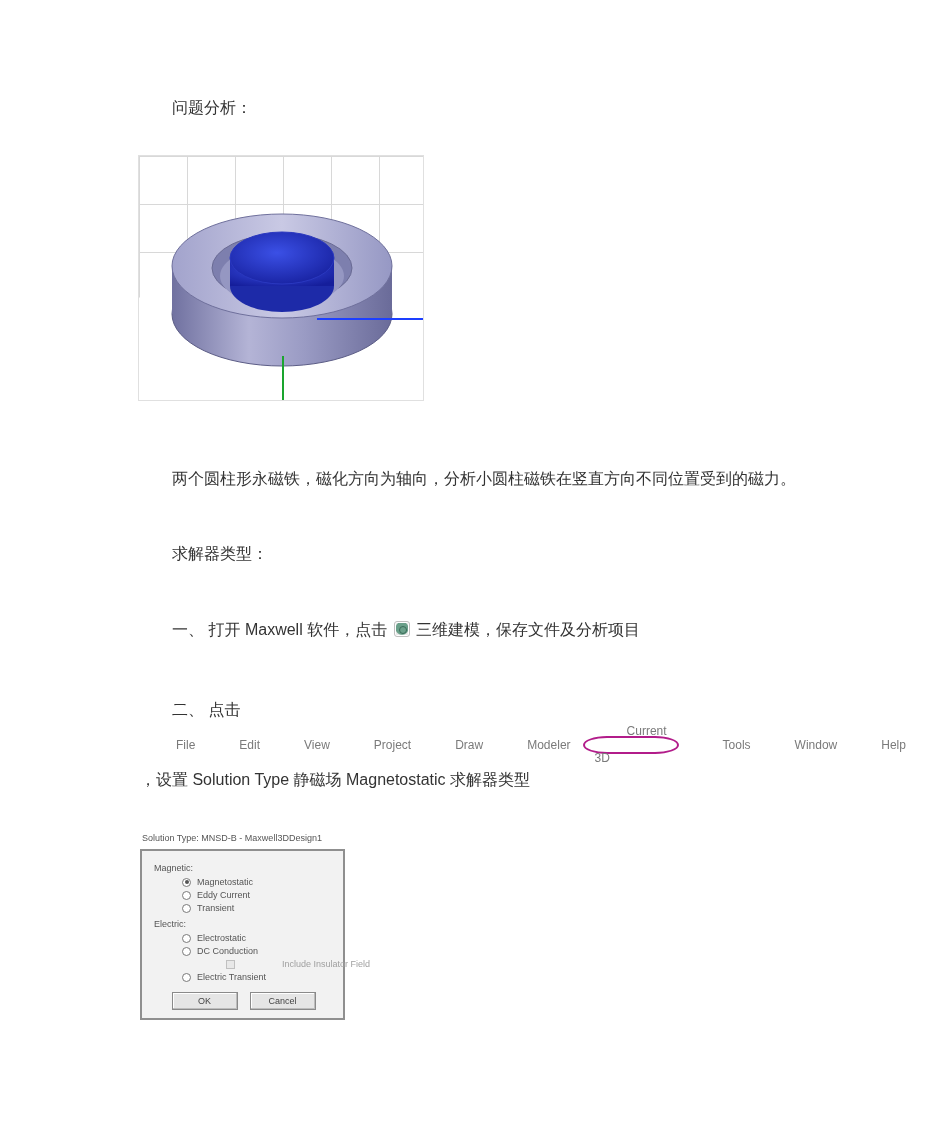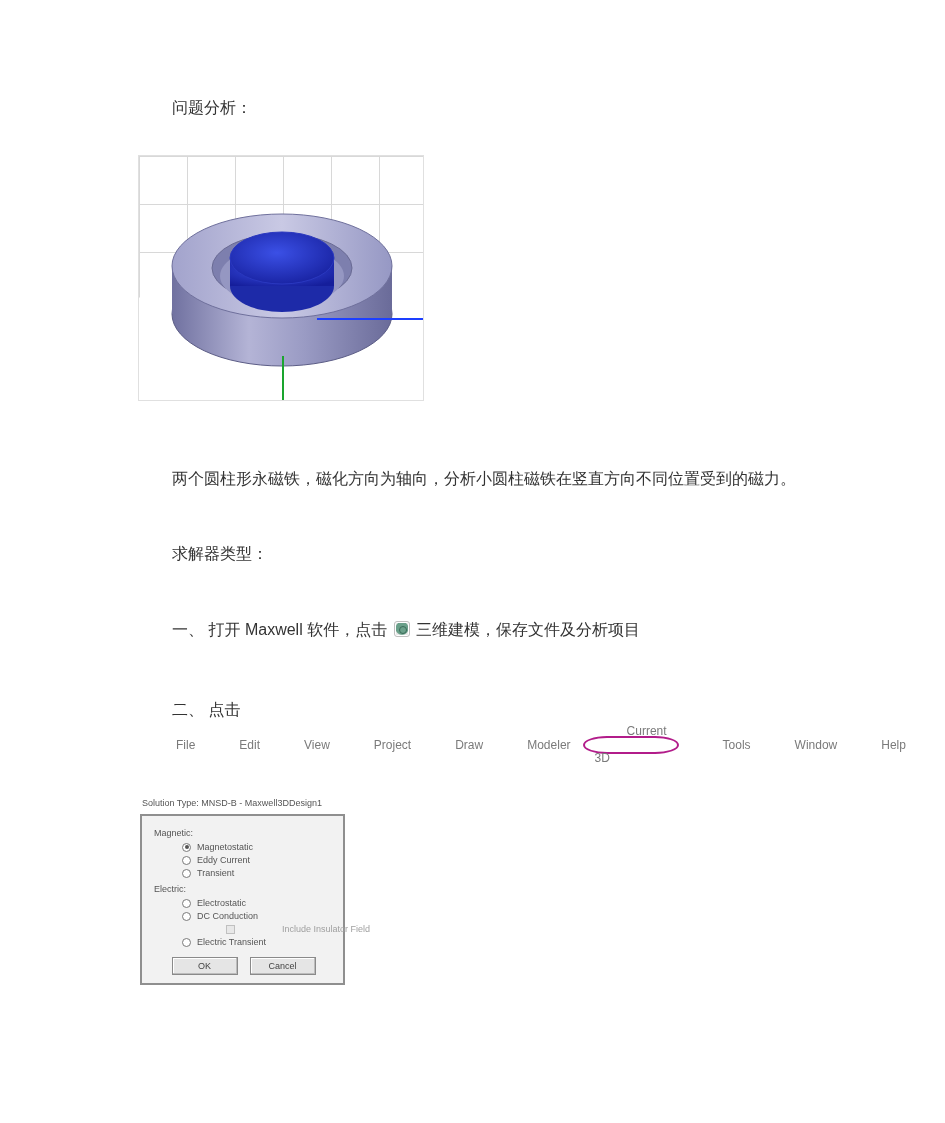--- a/index.html
+++ b/index.html
@@ -225,20 +225,21 @@
       <span class="menu-item">Edit</span>
       <span class="menu-item">View</span>
       <span class="menu-item">Project</span>
       <span class="menu-item">Draw</span>
       <span class="menu-item">Modeler</span>
       <span class="menu-ring">Current 3D</span>
       <span class="menu-item">Tools</span>
       <span class="menu-item">Window</span>
       <span class="menu-item">Help</span>
     </span>
+    <span>，设置 Solution Type 静磁场 Magnetostatic 求解器类型</span>
   </p>
 
   <div class="dialog-wrap">
     <div class="dlg-title">Solution Type: MNSD-B - Maxwell3DDesign1</div>
     <div class="dlg">
       <span class="group-label">Magnetic:</span>
       <div class="radios">
         <div class="radio-row">
           <span class="radio sel"></span>
           <span>Magnetostatic</span>

